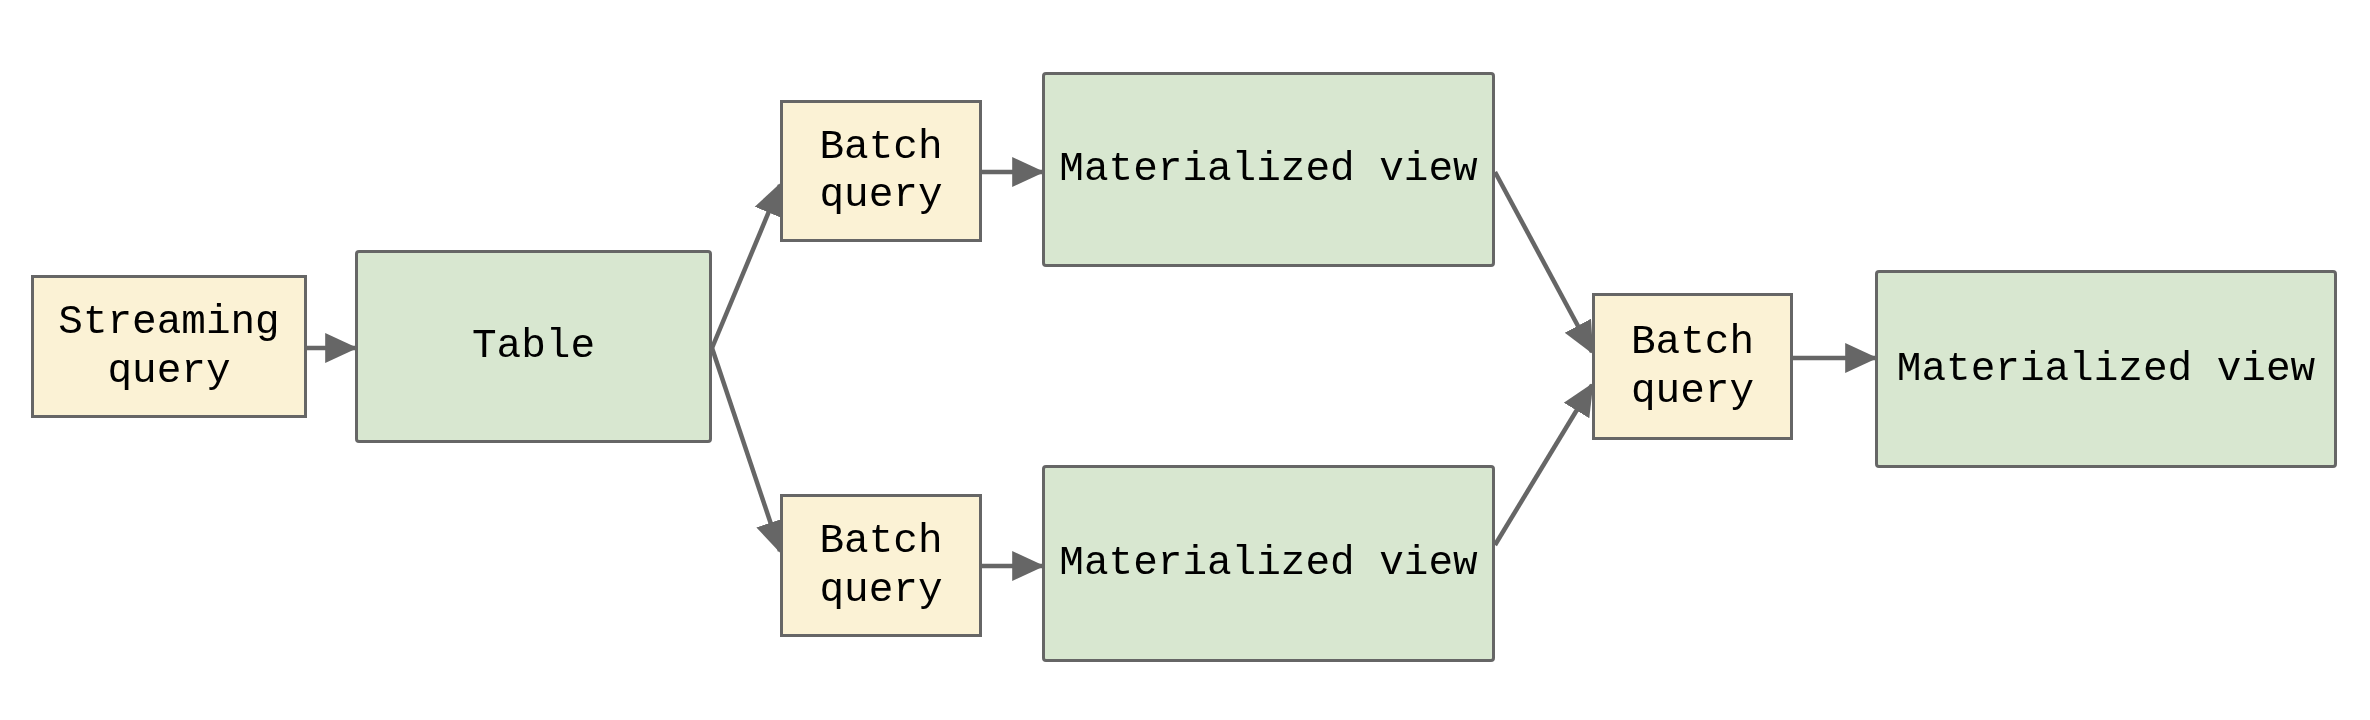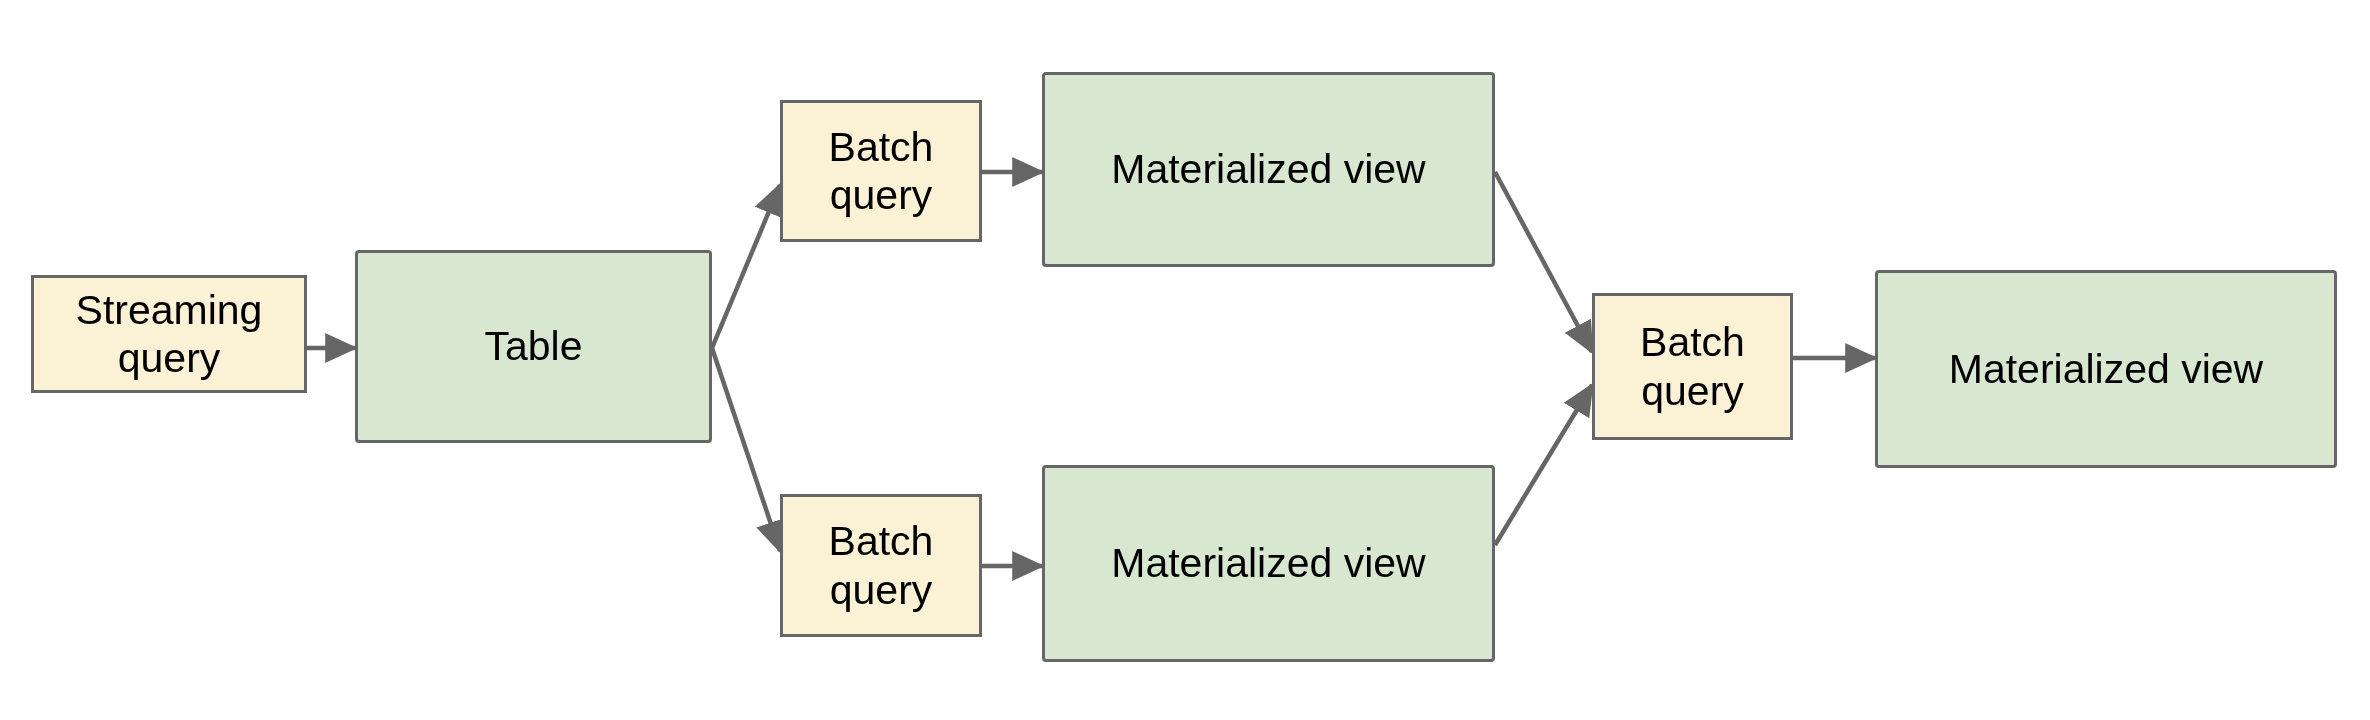--- a/index.html
+++ b/index.html
@@ -30,20 +30,21 @@
     position: absolute;
     box-sizing: border-box;
     display: flex;
     align-items: center;
     justify-content: center;
     text-align: center;
     color: #000000;
     line-height: 1.18;
     white-space: pre-line;
     z-index: 2;
+    font-family: Liberation Mono, monospace;
   }
   .node-process {
     background: #fbf2d5;
     border: 3px solid #666666;
     border-radius: 0;
     font-size: 41px;
   }
   .node-store {
     background: #d8e7d0;
     border: 3px solid #666666;
@@ -71,21 +72,21 @@
         <polyline points="712,348 780,185" fill="none" stroke="#666666" stroke-width="4.5" marker-end="url(#arrow)"></polyline>
         <polyline points="712,348 780,551" fill="none" stroke="#666666" stroke-width="4.5" marker-end="url(#arrow)"></polyline>
         <polyline points="982,172 1042,172" fill="none" stroke="#666666" stroke-width="4.5" marker-end="url(#arrow)"></polyline>
         <polyline points="982,566 1042,566" fill="none" stroke="#666666" stroke-width="4.5" marker-end="url(#arrow)"></polyline>
         <polyline points="1495,172 1592,352" fill="none" stroke="#666666" stroke-width="4.5" marker-end="url(#arrow)"></polyline>
         <polyline points="1495,545 1592,385" fill="none" stroke="#666666" stroke-width="4.5" marker-end="url(#arrow)"></polyline>
         <polyline points="1793,358 1875,358" fill="none" stroke="#666666" stroke-width="4.5" marker-end="url(#arrow)"></polyline>
       </g>
   </svg>
 
-  <div class="node node-process" id="node-streaming-query" style="left:31px; top:275px; width:276px; height:118px;">
+  <div class="node node-process" id="node-streaming-query" style="left:31px; top:275px; width:276px; height:143px;">
     <span class="node-label">Streaming
 query</span>
   </div>
 
   <div class="node node-store" id="node-table" style="left:355px; top:250px; width:357px; height:193px;">
     <span class="node-label">Table</span>
   </div>
 
   <div class="node node-process" id="node-batch-query-top" style="left:780px; top:100px; width:202px; height:142px;">
     <span class="node-label">Batch

